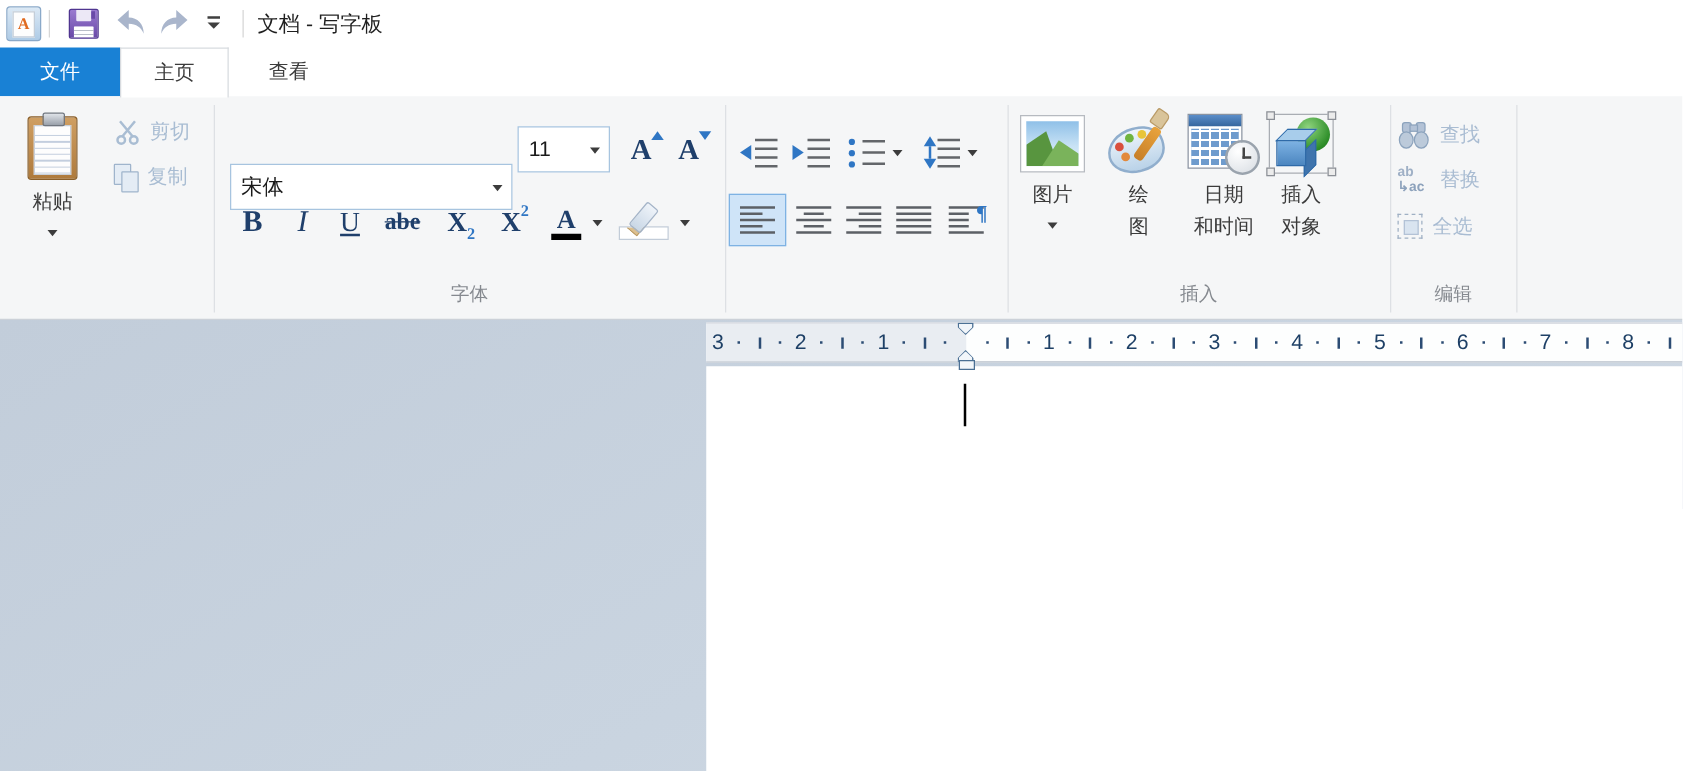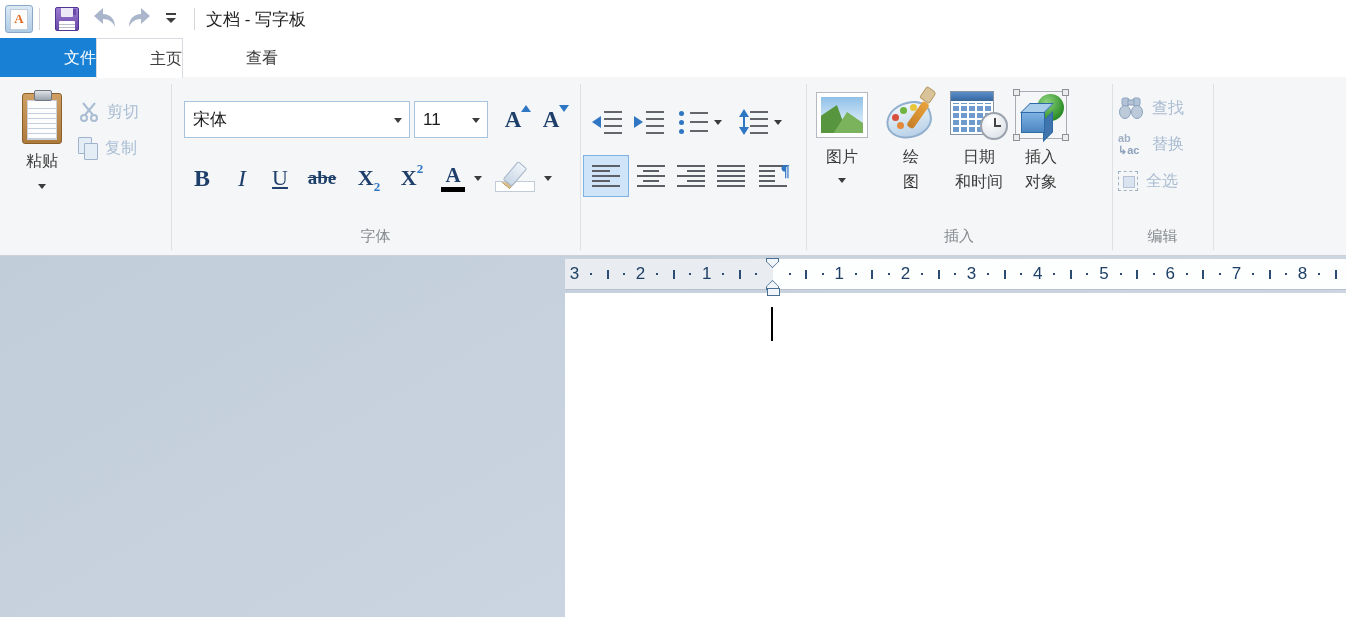--- a/index.html
+++ b/index.html
@@ -24,52 +24,52 @@
   .save-ic .label{position:absolute;left:3px;bottom:0;width:16px;height:9px;background:#fff;border-radius:1px 1px 0 0;
     background-image:linear-gradient(#0000 3px,#b9bec8 3px,#b9bec8 4px,#0000 4px,#0000 6px,#b9bec8 6px,#b9bec8 7px,#0000 7px);}
   .arrow-svg{display:block;}
   .qat-dd{position:absolute;left:164px;top:13px;width:14px;height:12px;}
   .qat-dd .bar{width:10px;height:2px;background:#3f3f3f;margin:0 auto;}
   .qat-dd .tri{width:0;height:0;margin:3px auto 0;border-left:5px solid transparent;border-right:5px solid transparent;border-top:5px solid #3f3f3f;}
   #title-text{position:absolute;left:206px;top:8px;font-size:17px;color:#1f1f1f;white-space:nowrap;}
 
   
   #tabrow{position:absolute;left:0;top:38px;width:1346px;height:39px;background:#fff;}
-  .tab{position:absolute;top:0;height:39px;line-height:39px;text-align:right;font-size:16px;color:#3c3c3c;cursor:default;}
+  .tab{position:absolute;top:0;height:39px;line-height:39px;text-align:center;font-size:16px;color:#3c3c3c;cursor:default;}
   #tab-file{left:0;width:96px;background:#1981d5;color:#fff;}
   #tab-home{left:96px;width:87px;background:#fff;border:1px solid #d8dbdf;border-bottom:none;box-sizing:border-box;height:40px;z-index:2;}
   #tab-view{left:184px;width:94px;}
 
   
   #ribbon{position:absolute;left:0;top:77px;width:1346px;height:178px;background:#f5f6f7;border-bottom:1px solid #ccd1d8;box-sizing:content-box;}
   .gsep{position:absolute;top:7px;width:1px;height:166px;background:#dde0e4;}
   .glabel{position:absolute;top:148px;height:22px;line-height:22px;text-align:center;color:#85898f;font-size:15px;}
 
   
   #paste-btn{position:absolute;left:12px;top:6px;width:60px;height:136px;display:flex;flex-direction:column;align-items:center;cursor:default;}
   .paste-ic{position:relative;width:40px;height:54px;margin-top:7px;}
   .paste-ic .board{position:absolute;left:0;top:3px;right:0;bottom:0;background:linear-gradient(#cf9f63,#ae7a3c);border:1px solid #8a5f2a;border-radius:3px;}
   .paste-ic .clip{position:absolute;left:12px;top:0;width:16px;height:9px;background:linear-gradient(#dfe3e8,#9aa1ab);border:1px solid #6f767f;border-radius:2px;z-index:2;}
   .paste-ic .paper{position:absolute;left:5px;top:10px;right:5px;bottom:4px;background:#fdfdfd;border:1px solid #c9d0d9;
     background-image:repeating-linear-gradient(#0000 0 4px,#c3cede 4px 5px);background-position:0 3px;}
   .paste-label{font-size:16px;color:#3b3b3b;margin-top:7px;}
   .dd-tri{width:0;height:0;border-left:4px solid transparent;border-right:4px solid transparent;border-top:5px solid #3c3c3c;}
   #paste-btn .dd-tri{margin-top:12px;}
-  .small-btn{position:absolute;left:78px;height:28px;display:flex;align-items:flex-end;gap:7px;cursor:default;}
+  .small-btn{position:absolute;left:91px;height:28px;display:flex;align-items:flex-start;gap:7px;cursor:default;}
   .small-btn .lbl{font-size:16px;color:#a9bdd3;}
   .copy-ic{position:relative;width:20px;height:22px;}
   .copy-ic i{position:absolute;width:12px;height:15px;background:#e4ecf5;border:1px solid #9fb4cc;border-radius:1px;}
   .copy-ic i:first-child{left:0;top:0;}
   .copy-ic i:last-child{left:6px;top:6px;}
 
   
   .combo{position:absolute;top:24px;height:37px;background:#fff;border:1px solid #a7c4df;box-sizing:border-box;}
   .combo .val{position:absolute;left:8px;top:0;line-height:35px;font-size:17px;color:#1a1a1a;}
   .combo .dd-tri{position:absolute;right:7px;top:16px;}
-  #font-combo{left:184px;width:226px;}
+  #font-combo{left:184px;width:226px;margin-top:30px;}
   #size-combo{left:414px;width:74px;}
   .rbtn{position:absolute;display:flex;align-items:center;justify-content:center;cursor:default;}
   .serifnavy{font-family:"Liberation Serif",serif;color:#1f3f6b;}
   #grow-btn,#shrink-btn{top:25px;width:34px;height:36px;}
   #grow-btn{left:496px;}#shrink-btn{left:534px;}
   .sizeA{position:relative;font-family:"Liberation Serif",serif;font-weight:bold;font-size:23px;color:#1f3f6b;line-height:26px;}
   .sizeA .tri{position:absolute;width:0;height:0;right:-10px;}
   .sizeA .tri.up{top:-2px;border-left:5px solid transparent;border-right:5px solid transparent;border-bottom:7px solid #2f76c4;}
   .sizeA .tri.dn{top:-2px;border-left:5px solid transparent;border-right:5px solid transparent;border-top:7px solid #2f76c4;}
   .frow{top:82px;height:38px;}

